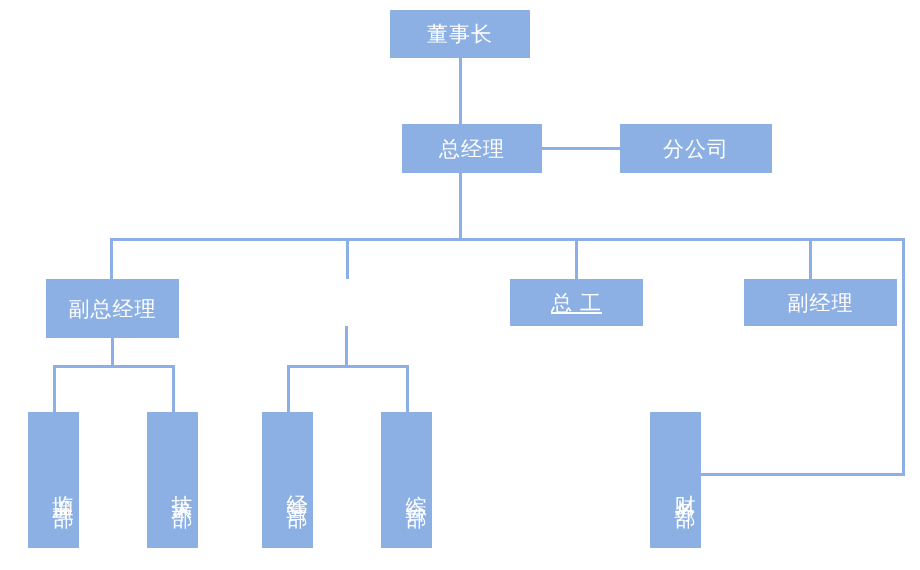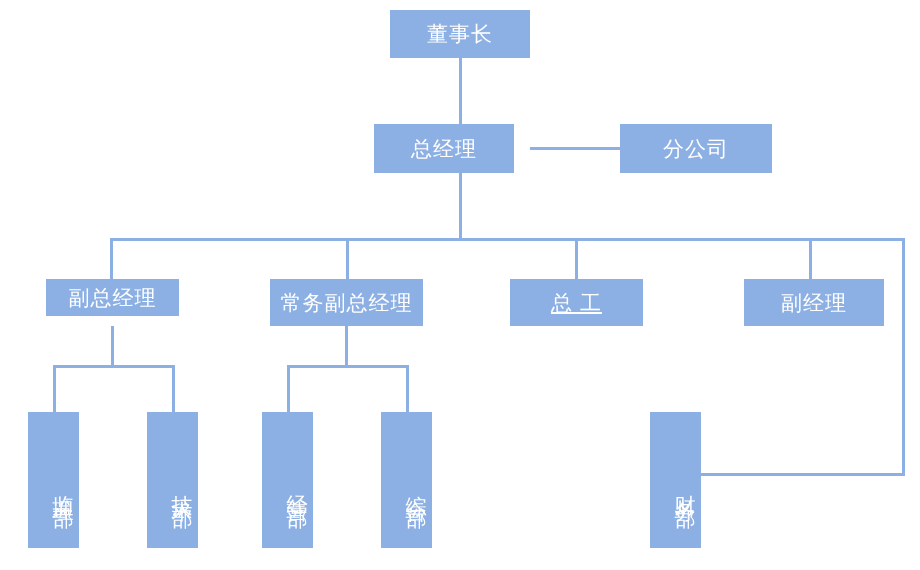--- a/index.html
+++ b/index.html
@@ -56,45 +56,44 @@
 </style>
 </head>
 <body>
 
 <div id="chart-canvas">
 
   <div class="node horizontal" style="left:390px; top:10px; width:140px; height:48px;">董事长</div>
 
   <div class="line v" style="left:459px; top:58px; width:3px; height:66px;"></div>
 
-  <div class="node horizontal" style="left:374px; top:124px; width:140px; height:49px;">总经理</div>
+  <div class="node horizontal" style="left:402px; top:124px; width:140px; height:49px;">总经理</div>
 
   <div class="line h" style="left:530px; top:147px; width:90px; height:3px;"></div>
 
   <div class="node horizontal" style="left:620px; top:124px; width:152px; height:49px;">分公司</div>
 
   <div class="line v" style="left:459px; top:173px; width:3px; height:68px;"></div>
 
   <div class="line h" style="left:110px; top:238px; width:795px; height:3px;"></div>
 
   <div class="line v" style="left:110px; top:238px; width:3px; height:41px;"></div>
   <div class="line v" style="left:346px; top:238px; width:3px; height:41px;"></div>
   <div class="line v" style="left:575px; top:238px; width:3px; height:41px;"></div>
   <div class="line v" style="left:809px; top:238px; width:3px; height:41px;"></div>
 
   <div class="line v" style="left:902px; top:238px; width:3px; height:238px;"></div>
   <div class="line h" style="left:700px; top:473px; width:205px; height:3px;"></div>
 
-  <div class="node horizontal" style="left:46px; top:279px; width:133px; height:37px;">副总经理</div>
+  <div class="node horizontal" style="left:46px; top:279px; width:133px; height:59px;">副总经理</div>
 
-  <div class="node horizontal" style="left:270px; top:279px; width:153px; height:47px;">常务副总经理</div>
 
   <div class="node horizontal" style="left:510px; top:279px; width:133px; height:47px;text-decoration:underline;">总 工</div>
 
-  <div class="node horizontal" style="left:744px; top:279px; width:140px; height:47px;">副经理</div>
+  <div class="node horizontal" style="left:744px; top:279px; width:153px; height:47px;">副经理</div>
 
   <div class="line v" style="left:111px; top:326px; width:3px; height:41px;"></div>
   <div class="line h" style="left:53px; top:365px; width:122px; height:3px;"></div>
   <div class="line v" style="left:53px; top:365px; width:3px; height:47px;"></div>
   <div class="line v" style="left:172px; top:365px; width:3px; height:47px;"></div>
 
   <div class="line v" style="left:345px; top:326px; width:3px; height:41px;"></div>
   <div class="line h" style="left:287px; top:365px; width:122px; height:3px;"></div>
   <div class="line v" style="left:287px; top:365px; width:3px; height:47px;"></div>
   <div class="line v" style="left:406px; top:365px; width:3px; height:47px;"></div>

